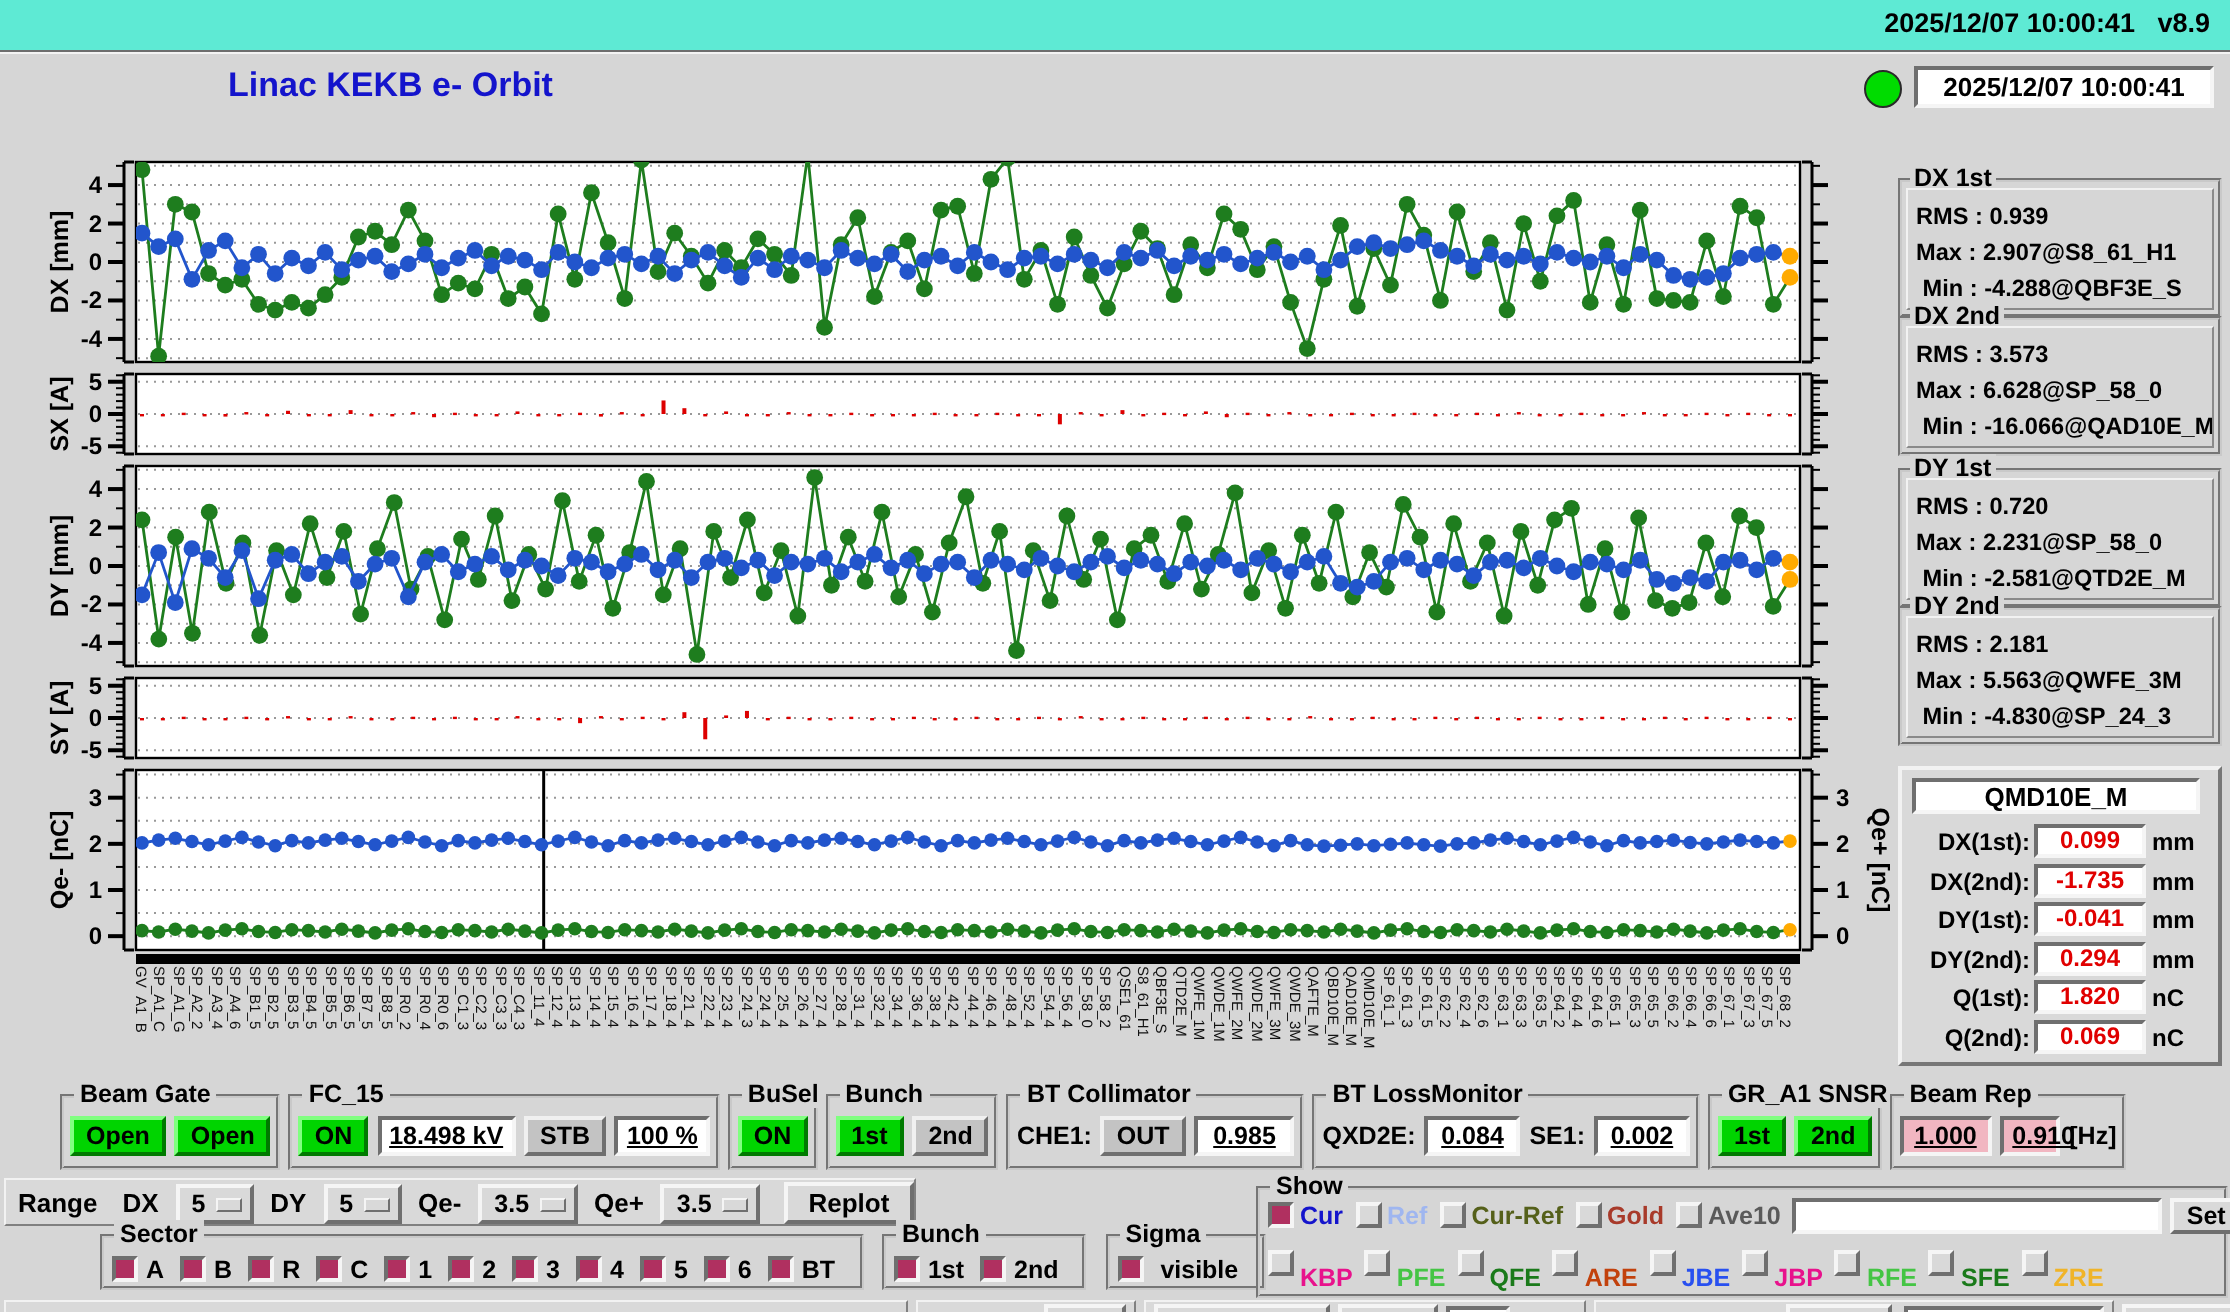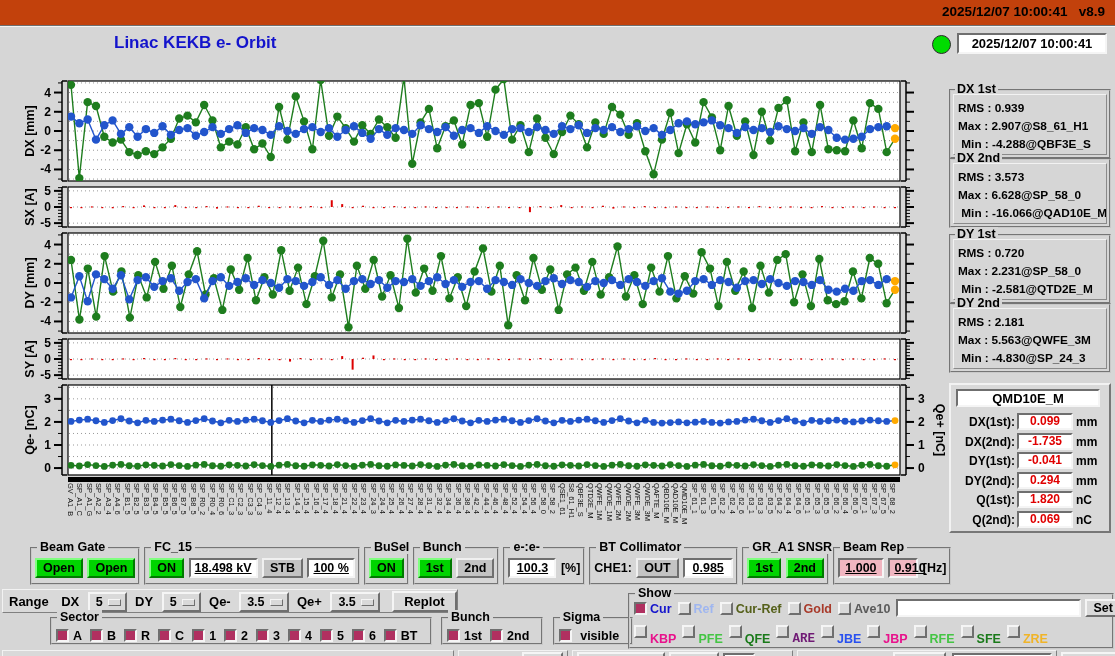--- a/index.html
+++ b/index.html
@@ -1,19 +1,19 @@
 <!DOCTYPE html>
 <html><head>
 <meta charset="utf-8">
 <style>
   html,body{margin:0;padding:0;background:#bfbfbf;}
   #app{position:relative;width:1115px;height:656px;background:#d6d6d6;
        font-family:"Liberation Sans","DejaVu Sans",sans-serif;overflow:hidden;}
   
-  #topbar{position:absolute;left:0;top:0;width:1115px;height:25px;background:#c2410c;
+  #topbar{position:absolute;left:0;top:0;width:1115px;height:25px;background:#5eead4;
           border-bottom:1px solid #6e6e6e;}
   #topbar .tb-text{position:absolute;right:10px;top:4px;font-weight:bold;font-size:13.5px;color:#000;}
   #main{position:absolute;left:0;top:26px;width:1115px;height:622px;background:#d6d6d6;border-top:1px solid #f4f4f4;}
   
   #page-title{position:absolute;left:114px;top:6px;font-size:17px;font-weight:bold;color:#1414cc;}
   .sunken{border:2px solid;border-color:#6f6f6f #f5f5f5 #f5f5f5 #6f6f6f;background:#fff;box-sizing:border-box;}
   .greenbtn{border:2px solid;border-color:#80ff80 #007a00 #007a00 #80ff80;background:#00d400;
             font-weight:bold;font-size:12.5px;color:#000;display:inline-block;padding:1px 6px;box-sizing:border-box;text-align:center;}
   .graybtn{border:2px solid;border-color:#f0f0f0 #6f6f6f #6f6f6f #f0f0f0;background:#c3c3c3;
            font-weight:bold;font-size:12.5px;display:inline-block;padding:1px 6px;box-sizing:border-box;text-align:center;}
@@ -1501,29 +1501,31 @@
       <div class="frame">
         <span class="ftitle">BuSel</span>
         <span class="greenbtn">ON</span>
       </div>
       <div class="frame">
         <span class="ftitle">Bunch</span>
         <span class="greenbtn">1st</span>
         <span class="graybtn">2nd</span>
       </div>
       <div class="frame">
-        <span class="ftitle">e-:e-</span>
-        <span class="field" style="width:48px">100.3</span>
-        <span class="lab">[%]</span>
-      </div>
-      <div class="frame">
         <span class="ftitle">BT Collimator</span>
         <span class="lab">CHE1:</span>
         <span class="graybtn">OUT</span>
         <span class="field" style="width:50px">0.985</span>
+      </div>
+      <div class="frame">
+        <span class="ftitle">BT LossMonitor</span>
+        <span class="lab">QXD2E:</span>
+        <span class="field" style="width:48px">0.084</span>
+        <span class="lab">SE1:</span>
+        <span class="field" style="width:48px">0.002</span>
       </div>
       <div class="frame">
         <span class="ftitle">GR_A1 SNSR</span>
         <span class="greenbtn">1st</span>
         <span class="greenbtn">2nd</span>
       </div>
       <div class="frame" style="margin-right:0">
         <span class="ftitle">Beam Rep</span>
         <span class="field pink" style="width:46px">1.000</span>
         <span class="field pink" style="width:30px">0.910</span>
@@ -1570,21 +1572,21 @@
         <span class="btn" style="font-size:12.5px;padding:0 6px">Set Ref</span>
       </div>
       <div class="srow srow2" id="showrow2">
           <span class="cb"></span>
           <span class="cblabel" style="color: rgb(232, 18, 140);">KBP</span>
           <span class="cb"></span>
           <span class="cblabel" style="color: rgb(68, 197, 68);">PFE</span>
           <span class="cb"></span>
           <span class="cblabel" style="color: rgb(26, 122, 26);">QFE</span>
           <span class="cb"></span>
-          <span class="cblabel" style="color: #701a75; font-family: Liberation Mono, monospace;">ARE</span>
+          <span class="cblabel" style="color: #c2410c;">ARE</span>
           <span class="cb"></span>
           <span class="cblabel" style="color: rgb(40, 80, 240);">JBE</span>
           <span class="cb"></span>
           <span class="cblabel" style="color: rgb(232, 18, 140);">JBP</span>
           <span class="cb"></span>
           <span class="cblabel" style="color: rgb(68, 197, 68);">RFE</span>
           <span class="cb"></span>
           <span class="cblabel" style="color: rgb(26, 122, 26);">SFE</span>
           <span class="cb"></span>
           <span class="cblabel" style="color: rgb(240, 180, 40); text-align: center;">ZRE</span>

